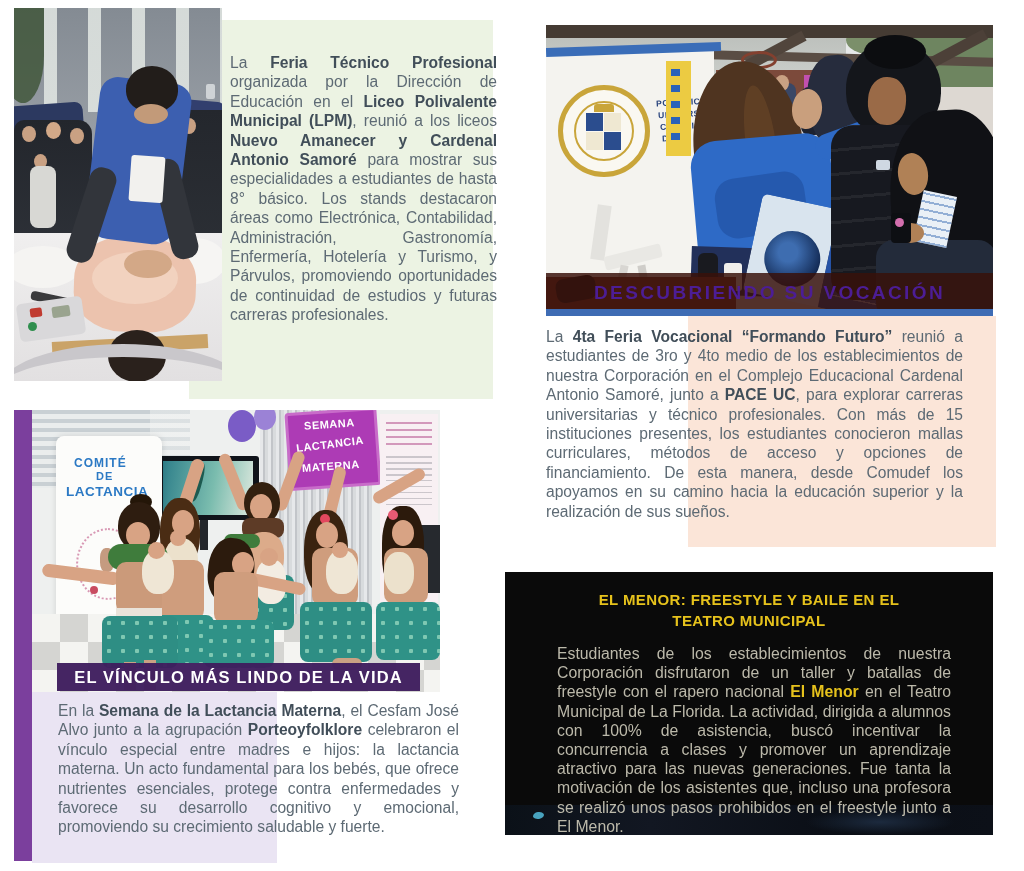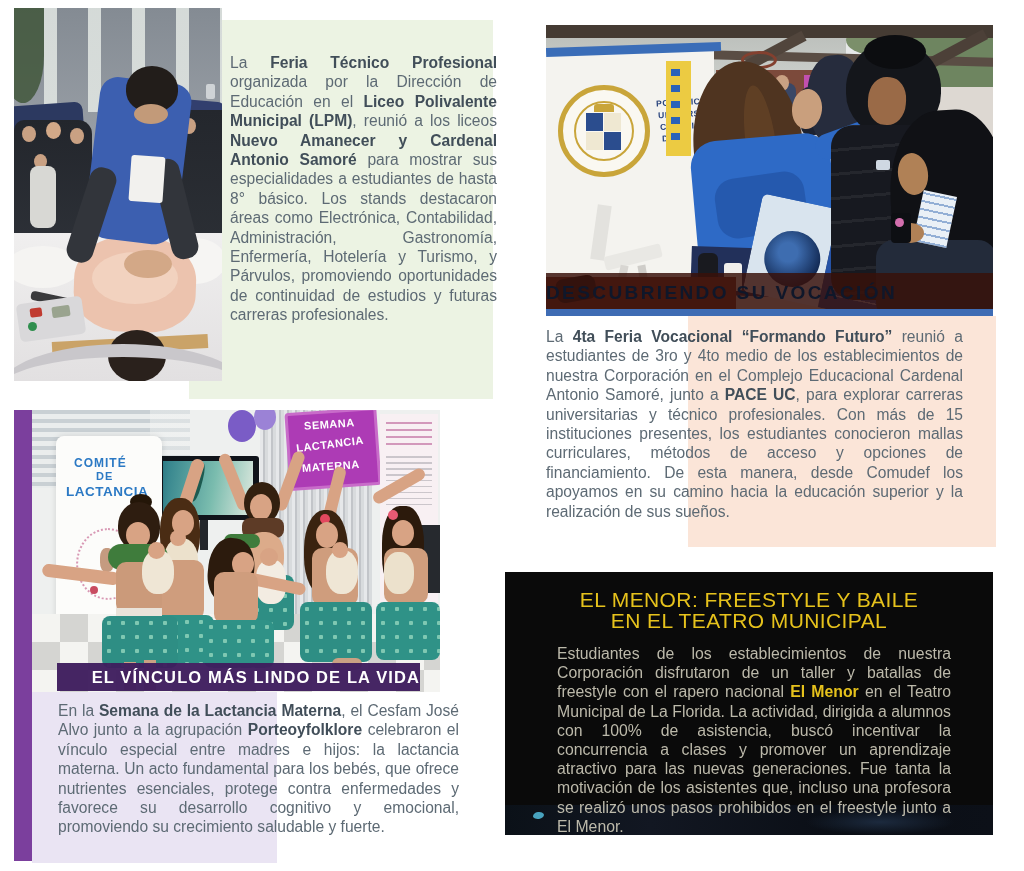--- a/index.html
+++ b/index.html
@@ -7,23 +7,23 @@
         font-family:"Liberation Sans",sans-serif;}
   .s{position:absolute;}
   .ph{position:absolute;overflow:hidden;}
   .body-text{position:absolute;color:#5d6a74;font-size:15.6px;line-height:19.4px;
              text-align:justify;text-align-last:left;}
   .body-text .em{font-weight:bold;color:#414e59;}
   .dark-text{color:#bcb9aa;}
   .dark-text .accent{color:#e6c21c;font-weight:bold;}
   .banner-title{color:#ffffff;font-weight:bold;font-size:17px;line-height:19.5px;
                 letter-spacing:.8px;text-align:center;}
-  .overlay-title{color:#0f172a;font-weight:bold;font-size:19px;letter-spacing:2.4px;}
-  .purple-title{color:#ffffff;font-weight:bold;font-size:16.5px;letter-spacing:1.1px;text-align:right;}
-  .black-title{color:#e6c21c;font-weight:normal;font-size:21px;line-height:21px;
+  .overlay-title{color:#4c1d95;font-weight:bold;font-size:19px;letter-spacing:2.4px;text-align:center;}
+  .purple-title{color:#ffffff;font-weight:bold;font-size:16.5px;letter-spacing:1.1px;text-align:center;}
+  .black-title{color:#e6c21c;font-weight:bold;font-size:15px;line-height:21px;
                letter-spacing:.4px;text-align:center;}
   .tiny{font-weight:bold;position:absolute;}
 </style>
 </head>
 <body>
 
 <div id="page">
 
   <div class="s" style="left:189px;top:20px;width:304px;height:379px;background:#ecf3e3;"></div>
 

